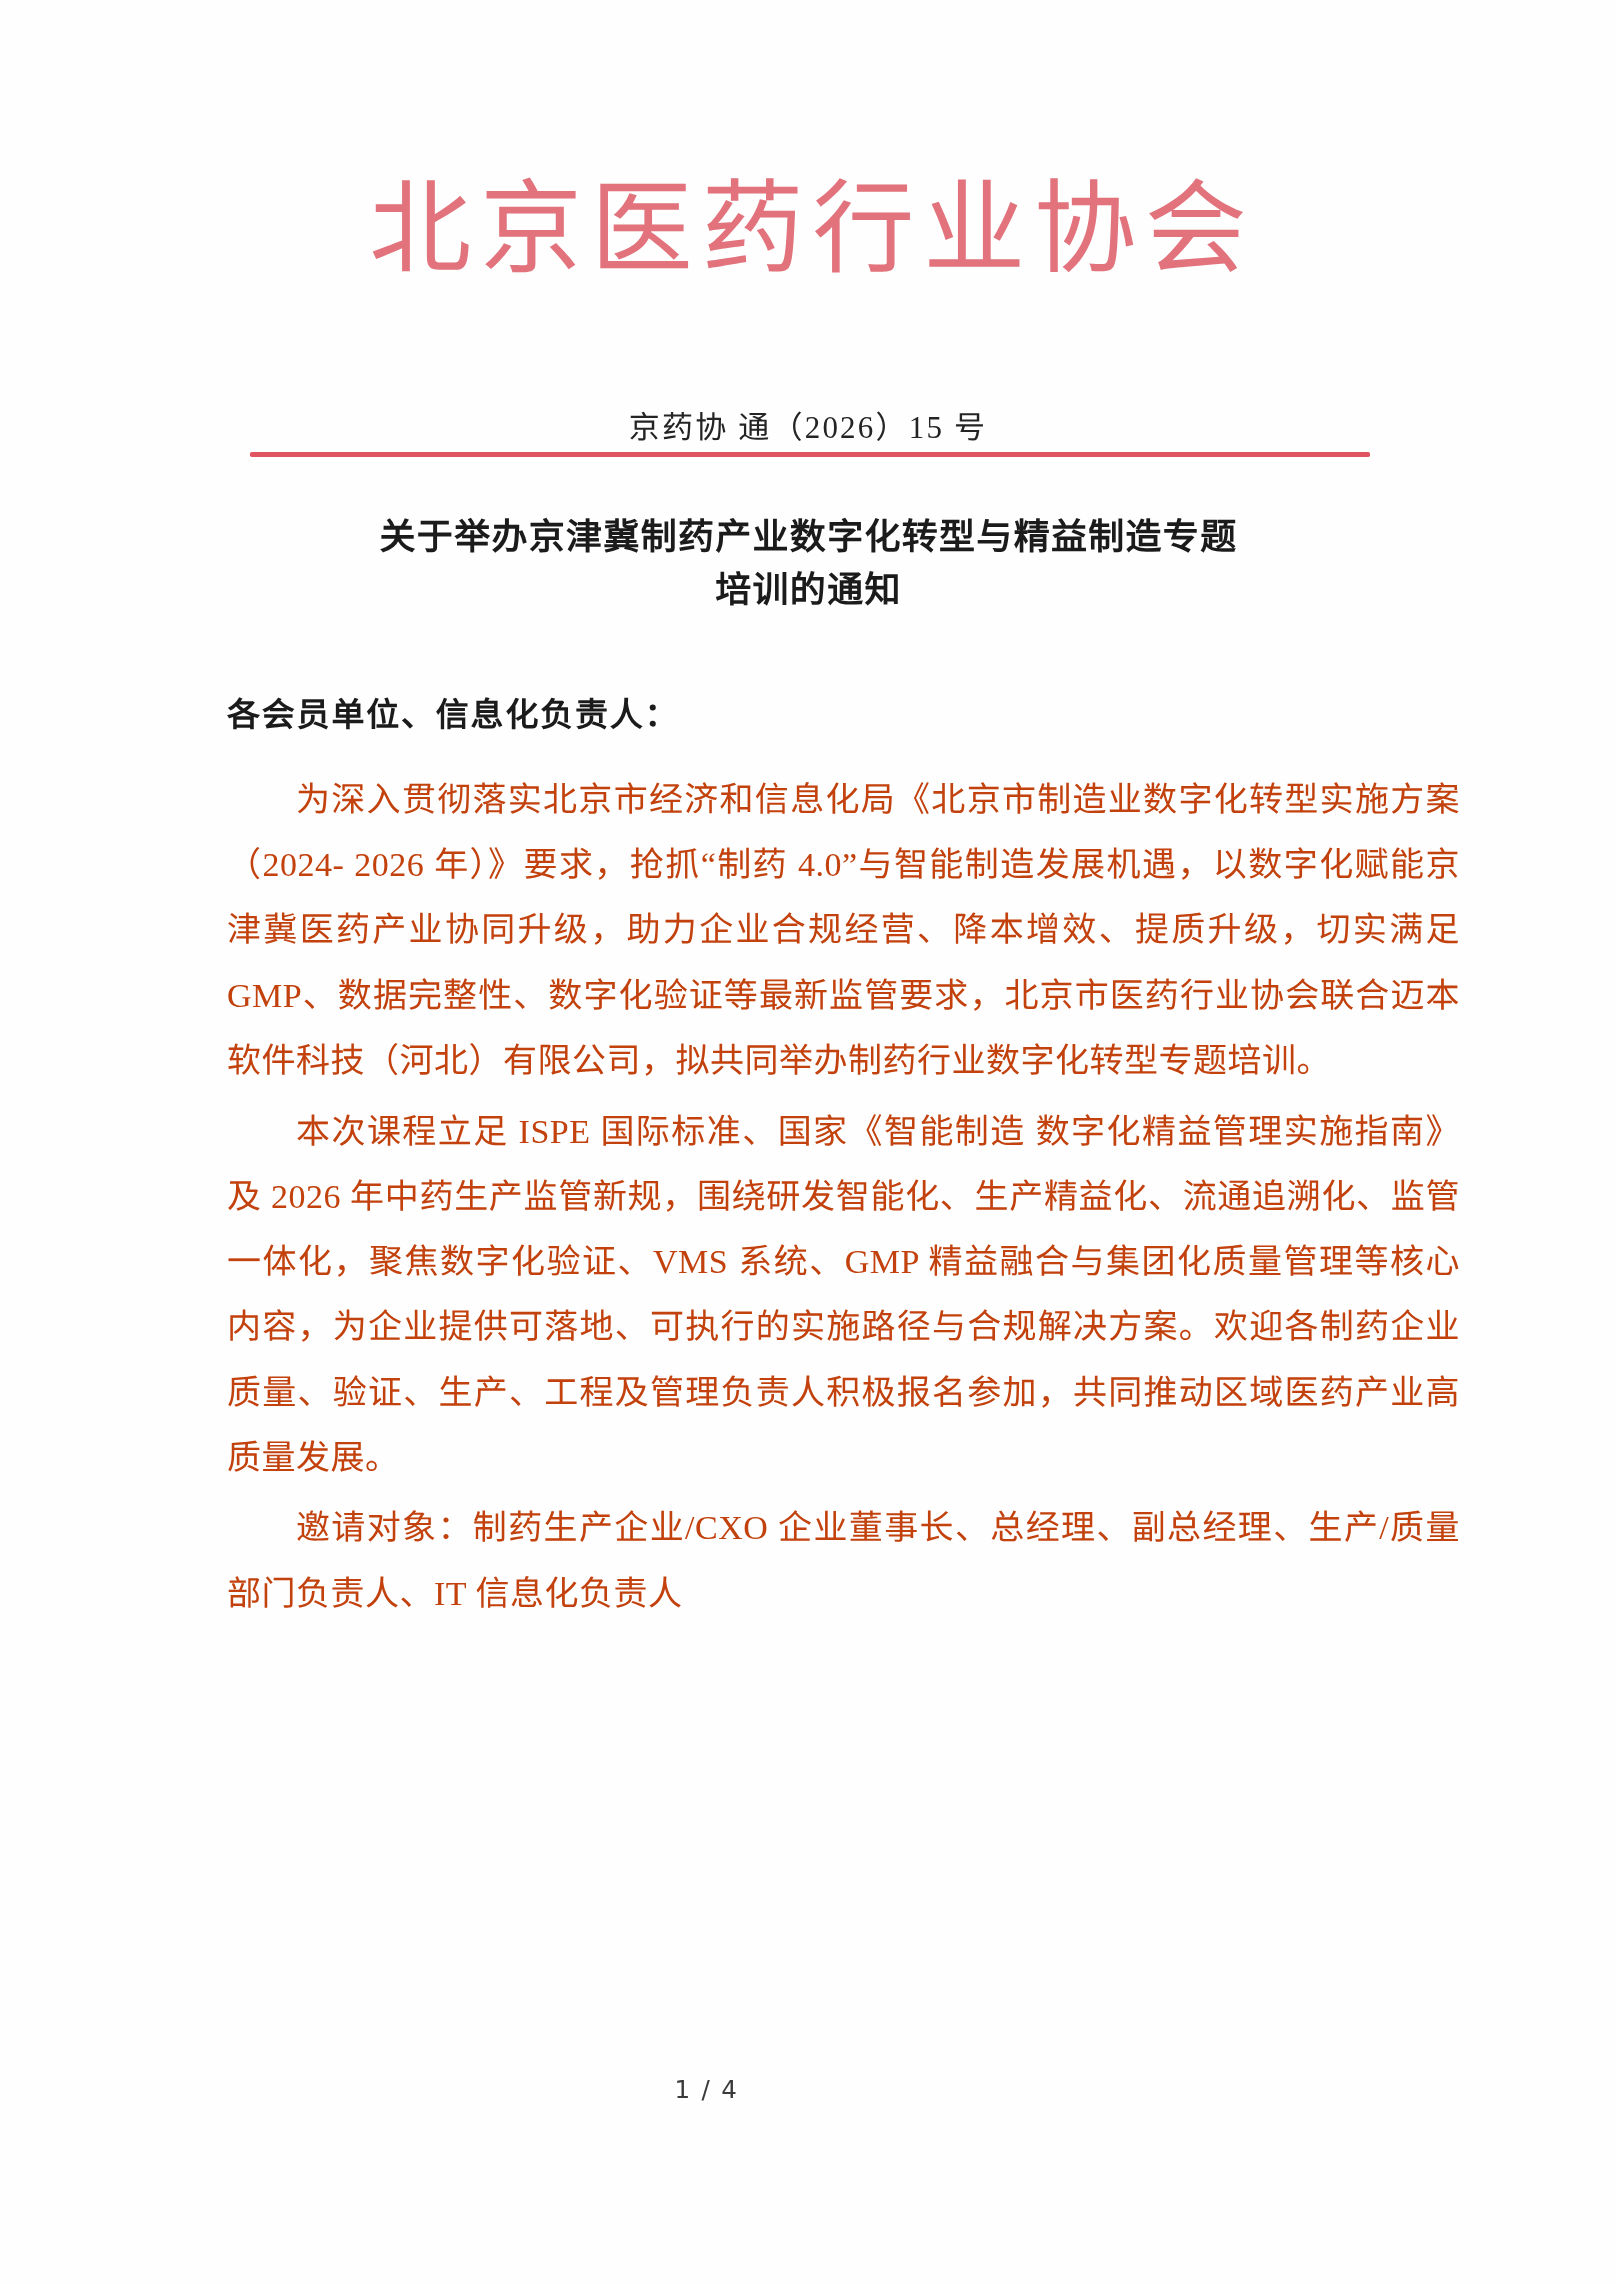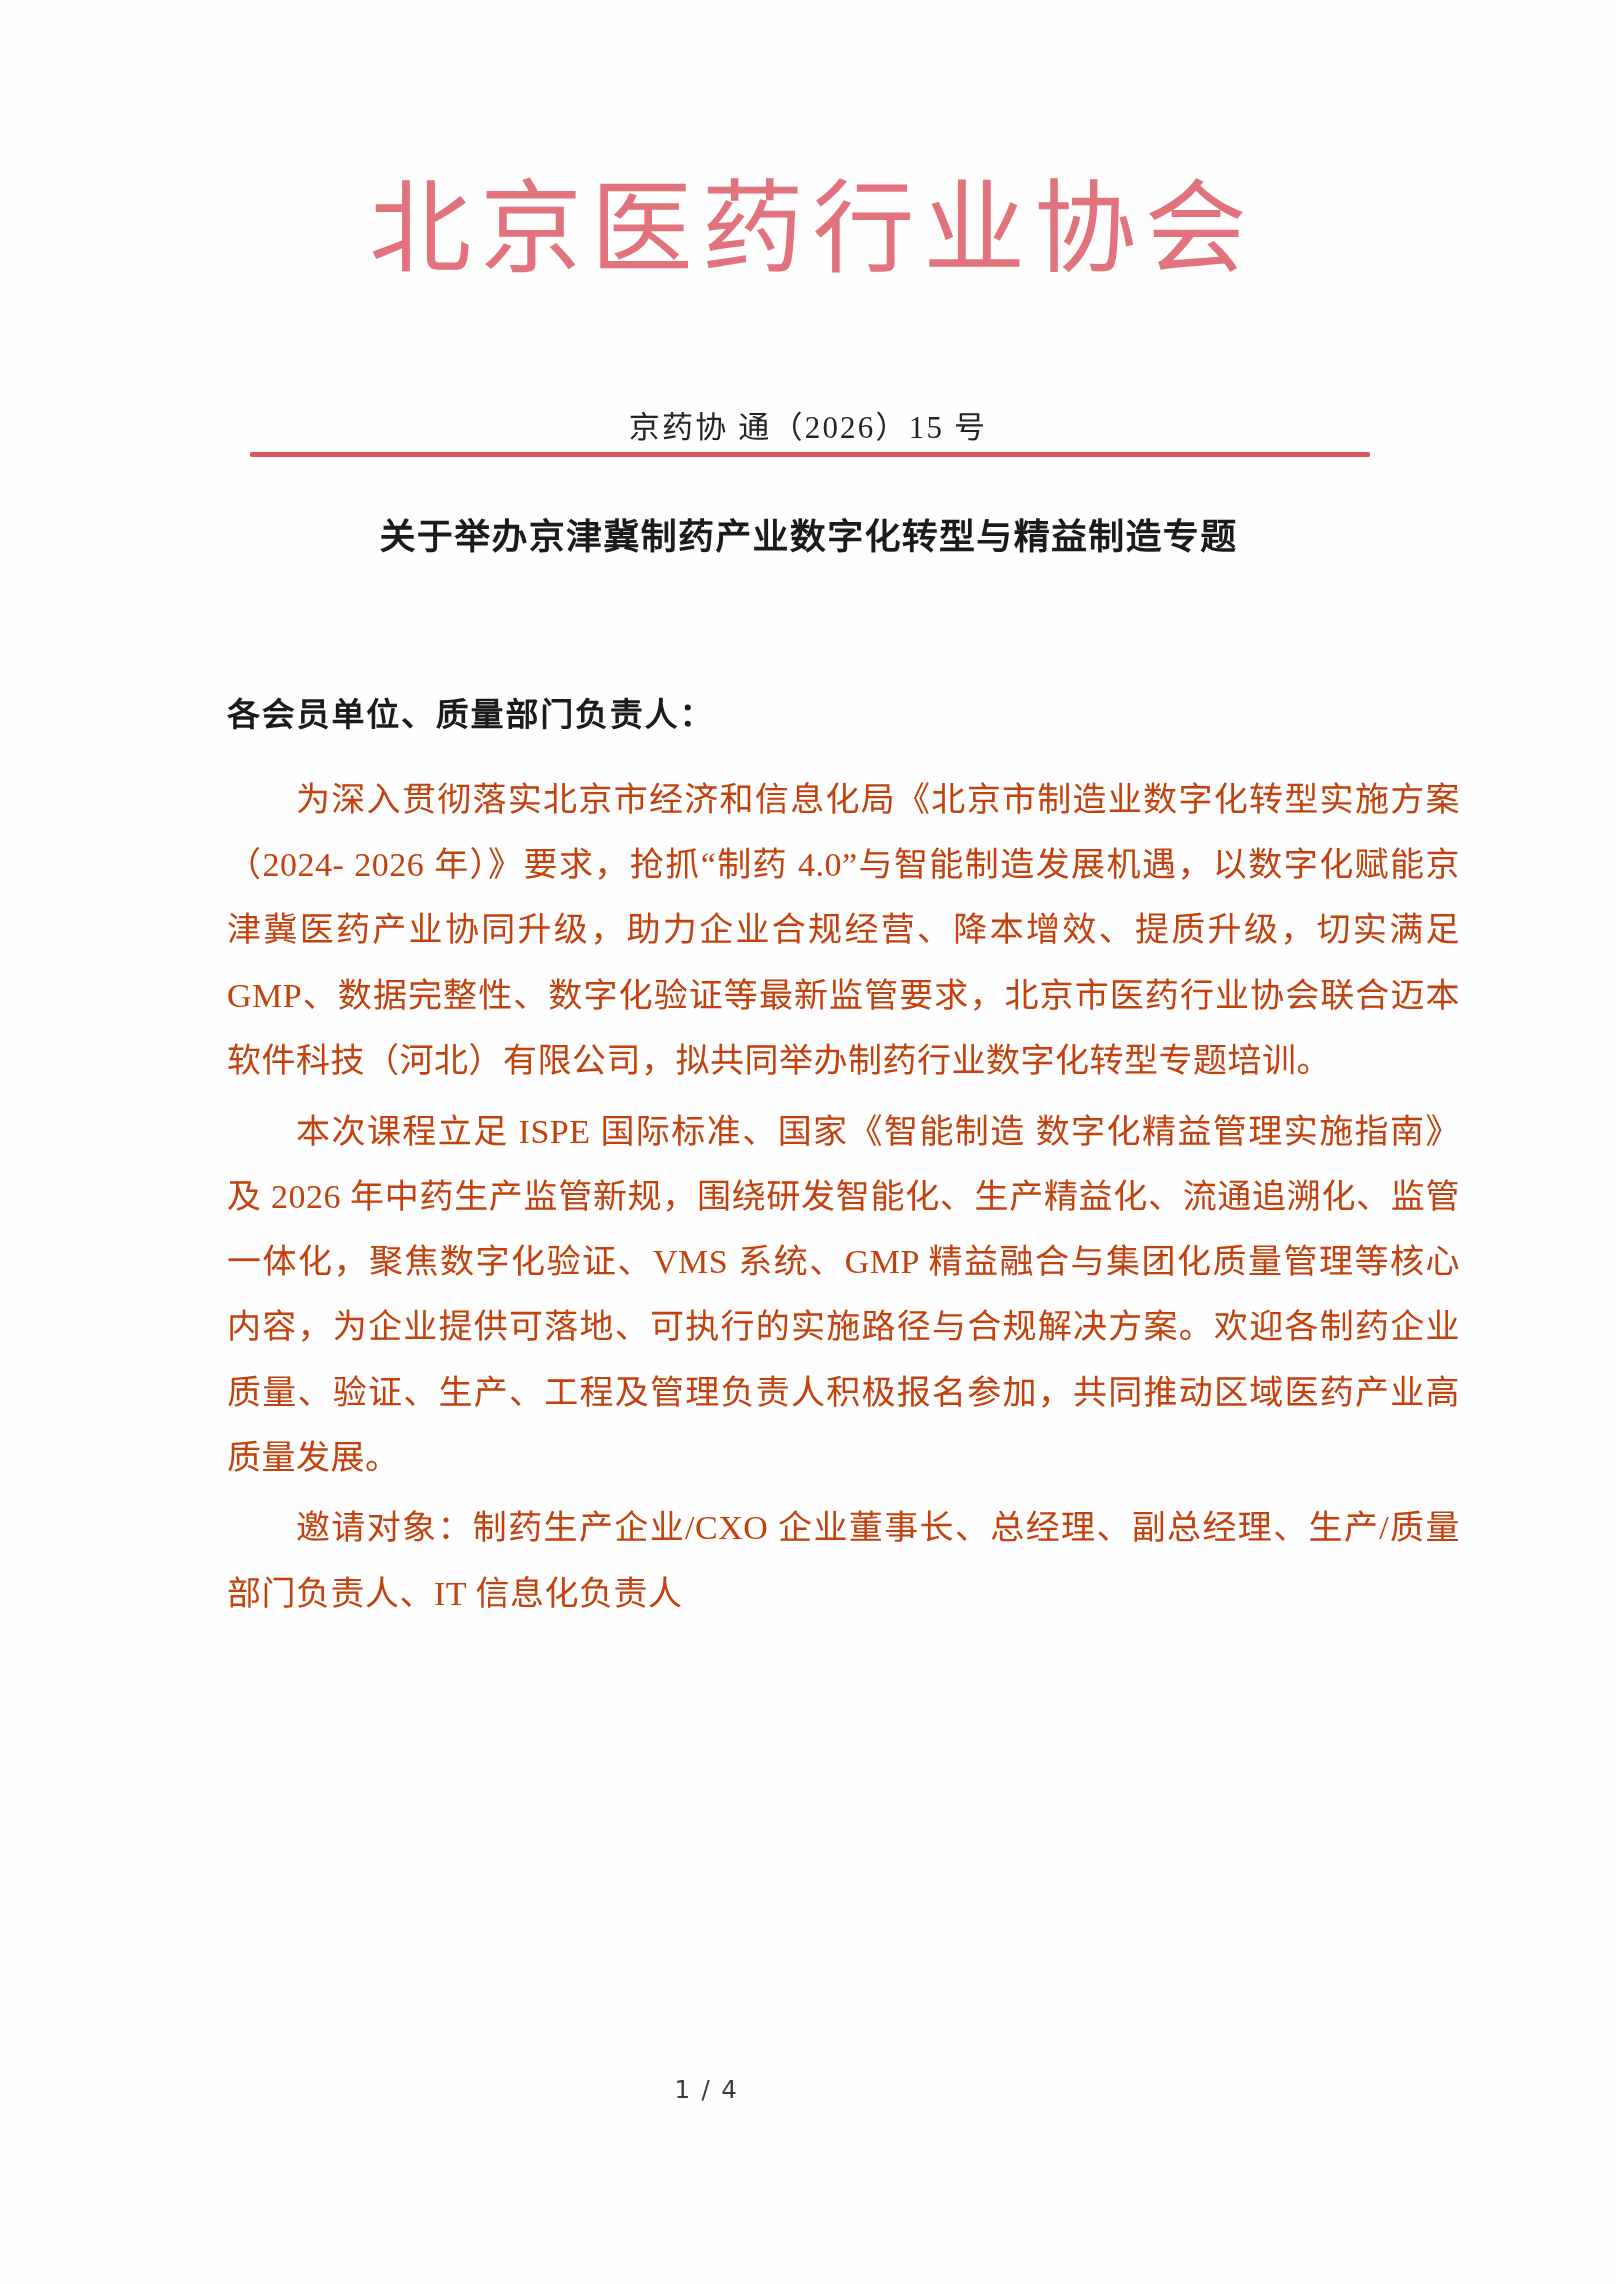--- a/index.html
+++ b/index.html
@@ -141,24 +141,25 @@
   <div class="letterhead">
     <div class="letterhead-title">北京医药行业协会</div>
   </div>
 
   <div class="doc-number">京药协 通（2026）15 号</div>
 
   <div class="red-rule"></div>
 
   <div class="doc-title">
     <span class="title-line">关于举办京津冀制药产业数字化转型与精益制造专题</span>
+    <span class="title-line">培训的通知</span>
   </div>
 
   <div class="body-block">
-    <p class="salutation">各会员单位、质量部门负责人：</p>
+    <p class="salutation">各会员单位、信息化负责人：</p>
 
     <p class="para">为深入贯彻落实北京市经济和信息化局《北京市制造业数字化转型实施方案（2024- 2026 年）》要求，抢抓“制药 4.0”与智能制造发展机遇，以数字化赋能京津冀医药产业协同升级，助力企业合规经营、降本增效、提质升级，切实满足 GMP、数据完整性、数字化验证等最新监管要求，北京市医药行业协会联合迈本软件科技（河北）有限公司，拟共同举办制药行业数字化转型专题培训。</p>
 
     <p class="para">本次课程立足 ISPE 国际标准、国家《智能制造 数字化精益管理实施指南》及 2026 年中药生产监管新规，围绕研发智能化、生产精益化、流通追溯化、监管一体化，聚焦数字化验证、VMS 系统、GMP 精益融合与集团化质量管理等核心内容，为企业提供可落地、可执行的实施路径与合规解决方案。欢迎各制药企业质量、验证、生产、工程及管理负责人积极报名参加，共同推动区域医药产业高质量发展。</p>
 
     <p class="para tight">邀请对象：制药生产企业/CXO 企业董事长、总经理、副总经理、生产/质量部门负责人、IT 信息化负责人</p>
 
   </div>
 
   <div class="page-number">

